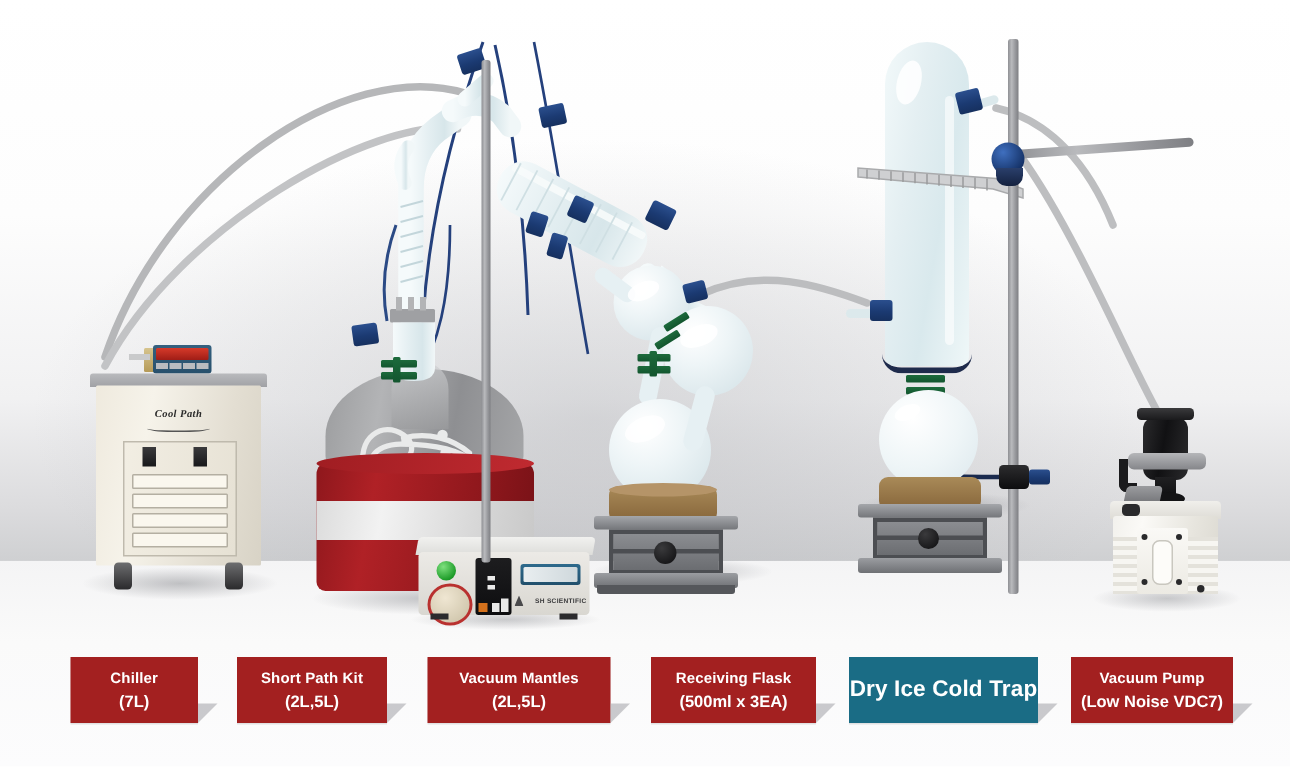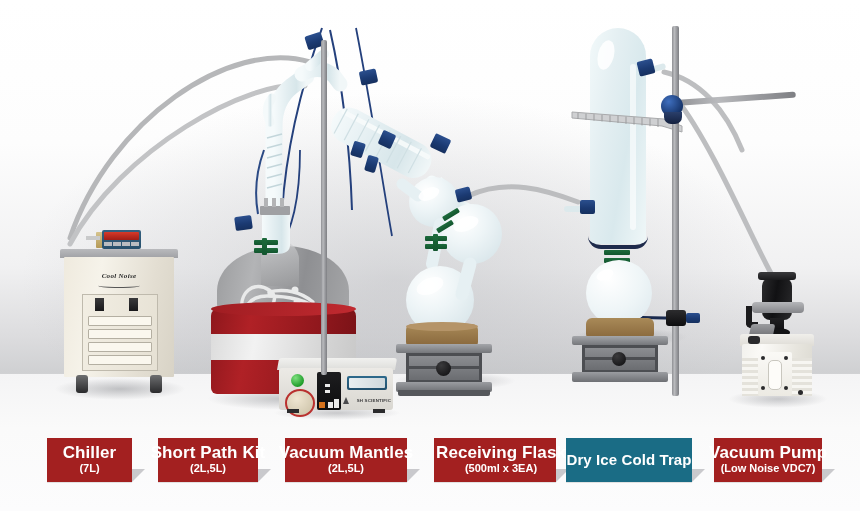--- a/index.html
+++ b/index.html
@@ -29,21 +29,21 @@
   .clip-blue{background:linear-gradient(180deg,#2b4f8e 0%,#1b3a72 55%,#16305f 100%);border-radius:2px;}
   .clip-green{background:linear-gradient(180deg,#1d6b3c 0%,#12552e 100%);border-radius:1px;}
   
   .labels{position:absolute;left:0;top:438px;width:860px;height:58px;}
   .label{
     position:absolute;top:0;height:44px;
     color:#fff;text-align:center;
     display:flex;flex-direction:column;align-items:center;justify-content:center;
     box-shadow:0 1px 0 rgba(0,0,0,.10);
   }
-  .label .l1{font-size:17px;line-height:16px;font-weight:bold;letter-spacing:.1px;white-space:nowrap;}
+  .label .l1{font-size:10px;line-height:16px;font-weight:bold;letter-spacing:.1px;white-space:nowrap;}
   .label .l2{font-size:11px;line-height:13px;font-weight:bold;margin-top:1px;white-space:nowrap;}
   .label .l1.solo{font-size:15px;}
   .label::after{
     content:"";position:absolute;right:-13px;bottom:0;width:0;height:0;
     border-style:solid;border-width:13px 13px 0 0;
     border-color:rgba(160,160,165,.55) transparent transparent transparent;
   }
 </style>
 </head>
 <body>
@@ -87,21 +87,21 @@
         <div style="flex:1;height:4px;background:#b9bcc0;"></div>
         <div style="flex:1;height:4px;background:#b9bcc0;"></div>
         <div style="flex:1;height:4px;background:#b9bcc0;"></div>
       </div>
     </div>
 
     <div style="position:absolute;left:0;top:21px;width:118px;height:9px;background:linear-gradient(180deg,#b9babd,#a0a1a5);border-radius:2px 2px 0 0;"></div>
 
     <div style="position:absolute;left:4px;top:29px;width:110px;height:120px;background:linear-gradient(100deg,#efeade 0%,#f6f3ea 30%,#e3ded2 72%,#d8d3c6 100%);border-radius:1px;"></div>
 
-    <div style="position:absolute;left:4px;top:44px;width:110px;text-align:center;font-size:7px;font-style:italic;font-weight:bold;color:#2a2a2a;letter-spacing:.3px;font-family:'Liberation Serif',serif;">Cool Noise</div>
+    <div style="position:absolute;left:4px;top:44px;width:110px;text-align:center;font-size:7px;font-style:italic;font-weight:bold;color:#2a2a2a;letter-spacing:.3px;font-family:'Liberation Serif',serif;">Cool Path</div>
     <div style="position:absolute;left:38px;top:54px;width:42px;height:5px;border-bottom:1px solid #555;border-radius:0 0 40% 40%;"></div>
 
     <div style="position:absolute;left:22px;top:66px;width:74px;height:75px;border:1px solid #bfbaad;background:linear-gradient(100deg,#f2eee3,#e6e1d4);">
       <div style="position:absolute;left:12px;top:3px;width:9px;height:13px;background:linear-gradient(180deg,#3a3a3c,#18181a);"></div>
       <div style="position:absolute;left:46px;top:3px;width:9px;height:13px;background:linear-gradient(180deg,#3a3a3c,#18181a);"></div>
       <div style="position:absolute;left:5px;top:21px;width:62px;height:8px;border:1px solid #b4afa2;background:#faf7ee;border-radius:1px;"></div>
       <div style="position:absolute;left:5px;top:34px;width:62px;height:8px;border:1px solid #b4afa2;background:#faf7ee;border-radius:1px;"></div>
       <div style="position:absolute;left:5px;top:47px;width:62px;height:8px;border:1px solid #b4afa2;background:#faf7ee;border-radius:1px;"></div>
       <div style="position:absolute;left:5px;top:60px;width:62px;height:8px;border:1px solid #b4afa2;background:#faf7ee;border-radius:1px;"></div>
     </div>
@@ -377,21 +377,21 @@
       <span class="l2">(7L)</span>
     </div>
     <div class="label" style="left: 158px; width: 100px; background: rgb(163, 32, 32); text-align: right;">
       <span class="l1">Short Path Kit</span>
       <span class="l2">(2L,5L)</span>
     </div>
     <div class="label" style="left: 285px; width: 122px; background: rgb(163, 32, 32);">
       <span class="l1">Vacuum Mantles</span>
       <span class="l2">(2L,5L)</span>
     </div>
-    <div class="label" style="left: 434px; width: 110px; background: rgb(163, 32, 32); padding-left: 12px;">
+    <div class="label" style="left: 434px; width: 110px; background: rgb(163, 32, 32);">
       <span class="l1">Receiving Flask</span>
       <span class="l2">(500ml x 3EA)</span>
     </div>
     <div class="label" style="left: 566px; width: 126px; background: rgb(26, 108, 133);">
       <span class="l1 solo">Dry Ice Cold Trap</span>
 
     </div>
     <div class="label" style="left: 714px; width: 108px; background: rgb(163, 32, 32);">
       <span class="l1">Vacuum Pump</span>
       <span class="l2">(Low Noise VDC7)</span>

